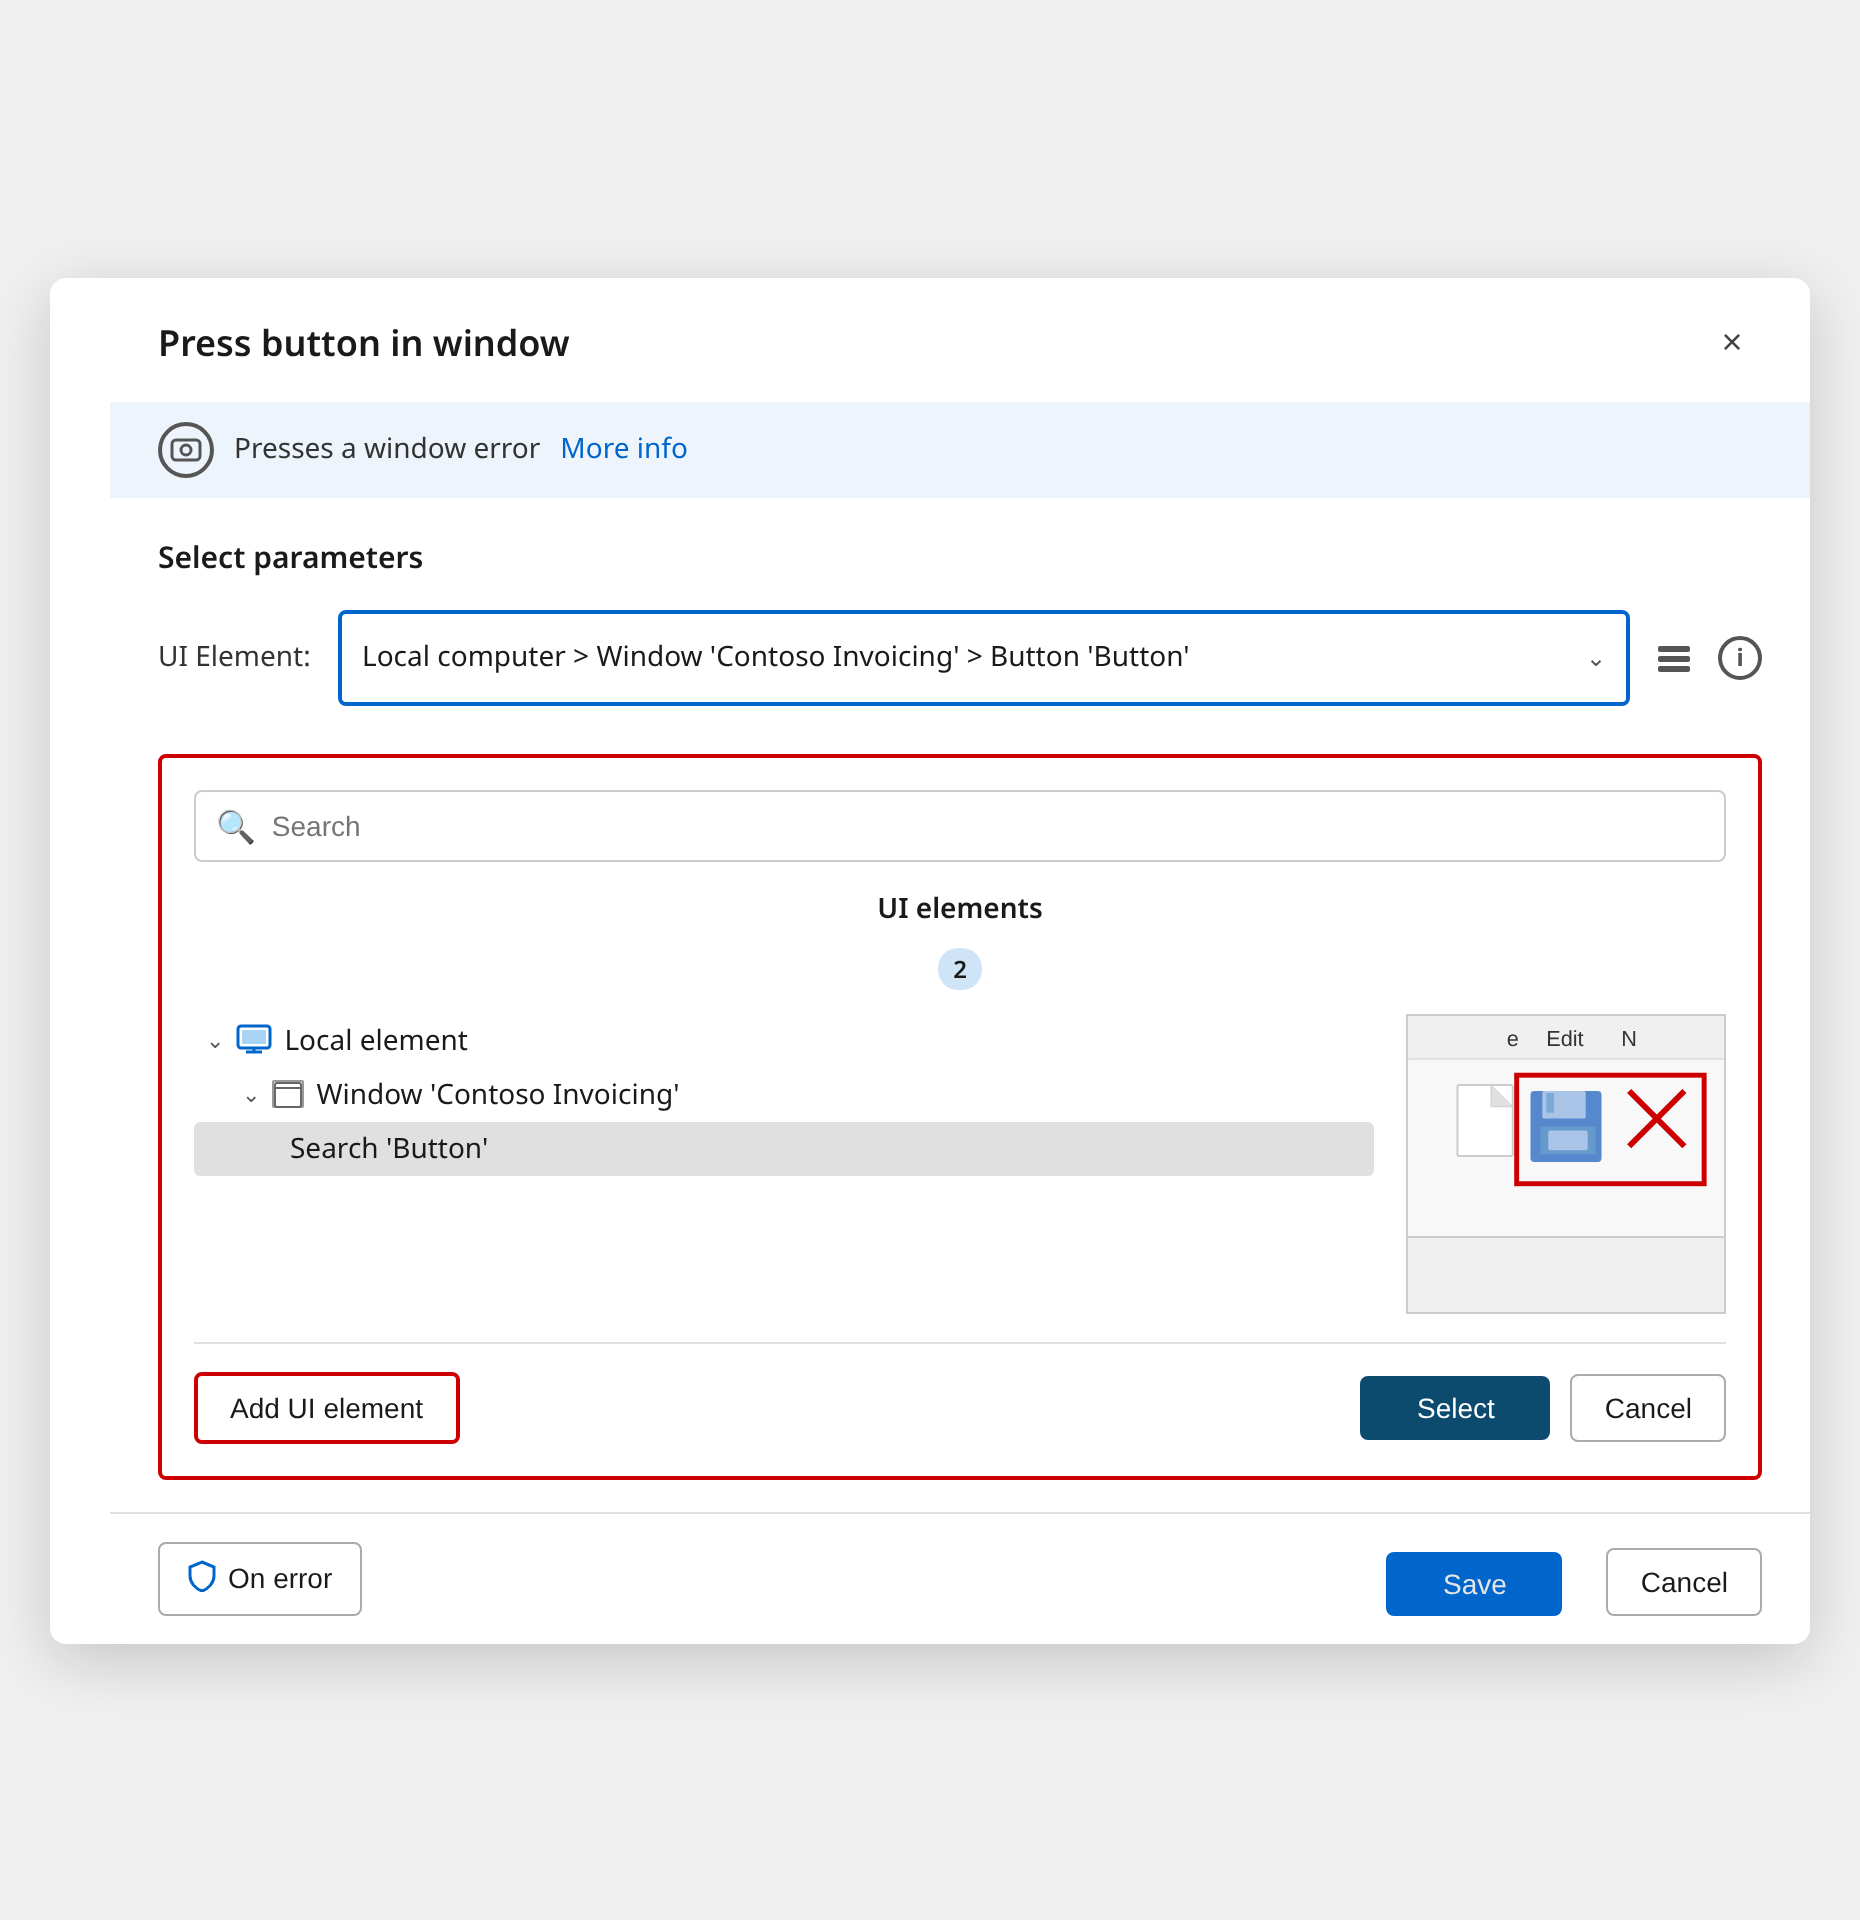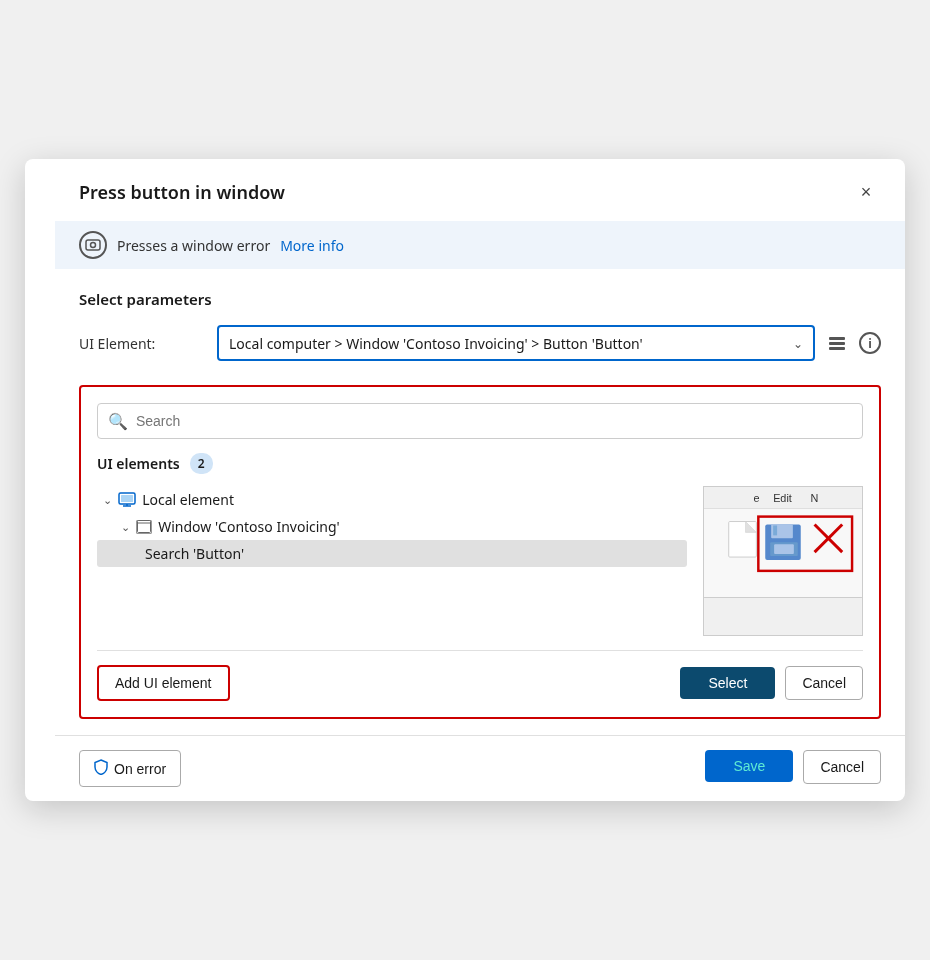--- a/index.html
+++ b/index.html
@@ -92,32 +92,31 @@
       flex-shrink: 0;
     }
     .field-input-group {
       display: flex;
       align-items: center;
       flex: 1;
       gap: 8px;
     }
     .ui-element-input {
       flex: 1;
-      height: 36px;
+      height: 48px;
       border: 2px solid #0066cc;
       border-radius: 4px;
       padding: 0 10px;
       font-size: 14px;
       color: #1a1a1a;
       display: flex;
       align-items: center;
       justify-content: space-between;
       cursor: pointer;
       background: white;
-      margin-left: 48px;
     }
     .ui-element-input span { font-size: 14px; }
     .ui-element-input .chevron {
       font-size: 12px;
       color: #555;
     }
     .icon-stack {
       width: 28px;
       height: 28px;
       display: flex;
@@ -171,20 +170,21 @@
     .search-icon {
       color: #888;
       font-size: 16px;
       flex-shrink: 0;
     }
     .ui-elements-header {
       display: flex;
       align-items: center;
       gap: 10px;
       margin-bottom: 12px;
+      flex-direction: column;
     }
     .ui-elements-label {
       font-size: 14px;
       font-weight: 600;
       color: #1a1a1a;
     }
     .badge {
       background: #d0e4f7;
       color: #1a1a1a;
       font-size: 12px;
@@ -282,42 +282,42 @@
       color: #1a1a1a;
       font-size: 14px;
       padding: 8px 16px;
       border: 1px solid #aaa;
       border-radius: 4px;
       cursor: pointer;
       font-weight: 500;
     }
     .dialog-footer {
       display: flex;
-      align-items: flex-start;
+      align-items: flex-end;
       padding: 14px 24px;
       border-top: 1px solid #e0e0e0;
-      gap: 10px;
+      gap: 22px;
     }
     .btn-on-error {
       display: flex;
       align-items: center;
       gap: 6px;
       background: white;
       border: 1px solid #aaa;
       border-radius: 4px;
       padding: 8px 14px;
       font-size: 14px;
       cursor: pointer;
       color: #1a1a1a;
     }
     .shield-icon { color: #0066cc; font-size: 14px; }
     .btn-save {
       margin-left: auto;
       background: #0066cc;
-      color: #5eead4;
+      color: #e5e5e5;
       border: none;
       border-radius: 4px;
       padding: 8px 28px;
       font-size: 14px;
       cursor: pointer;
       font-weight: 500;
     }
     .btn-cancel-footer {
       background: white;
       color: #1a1a1a;

